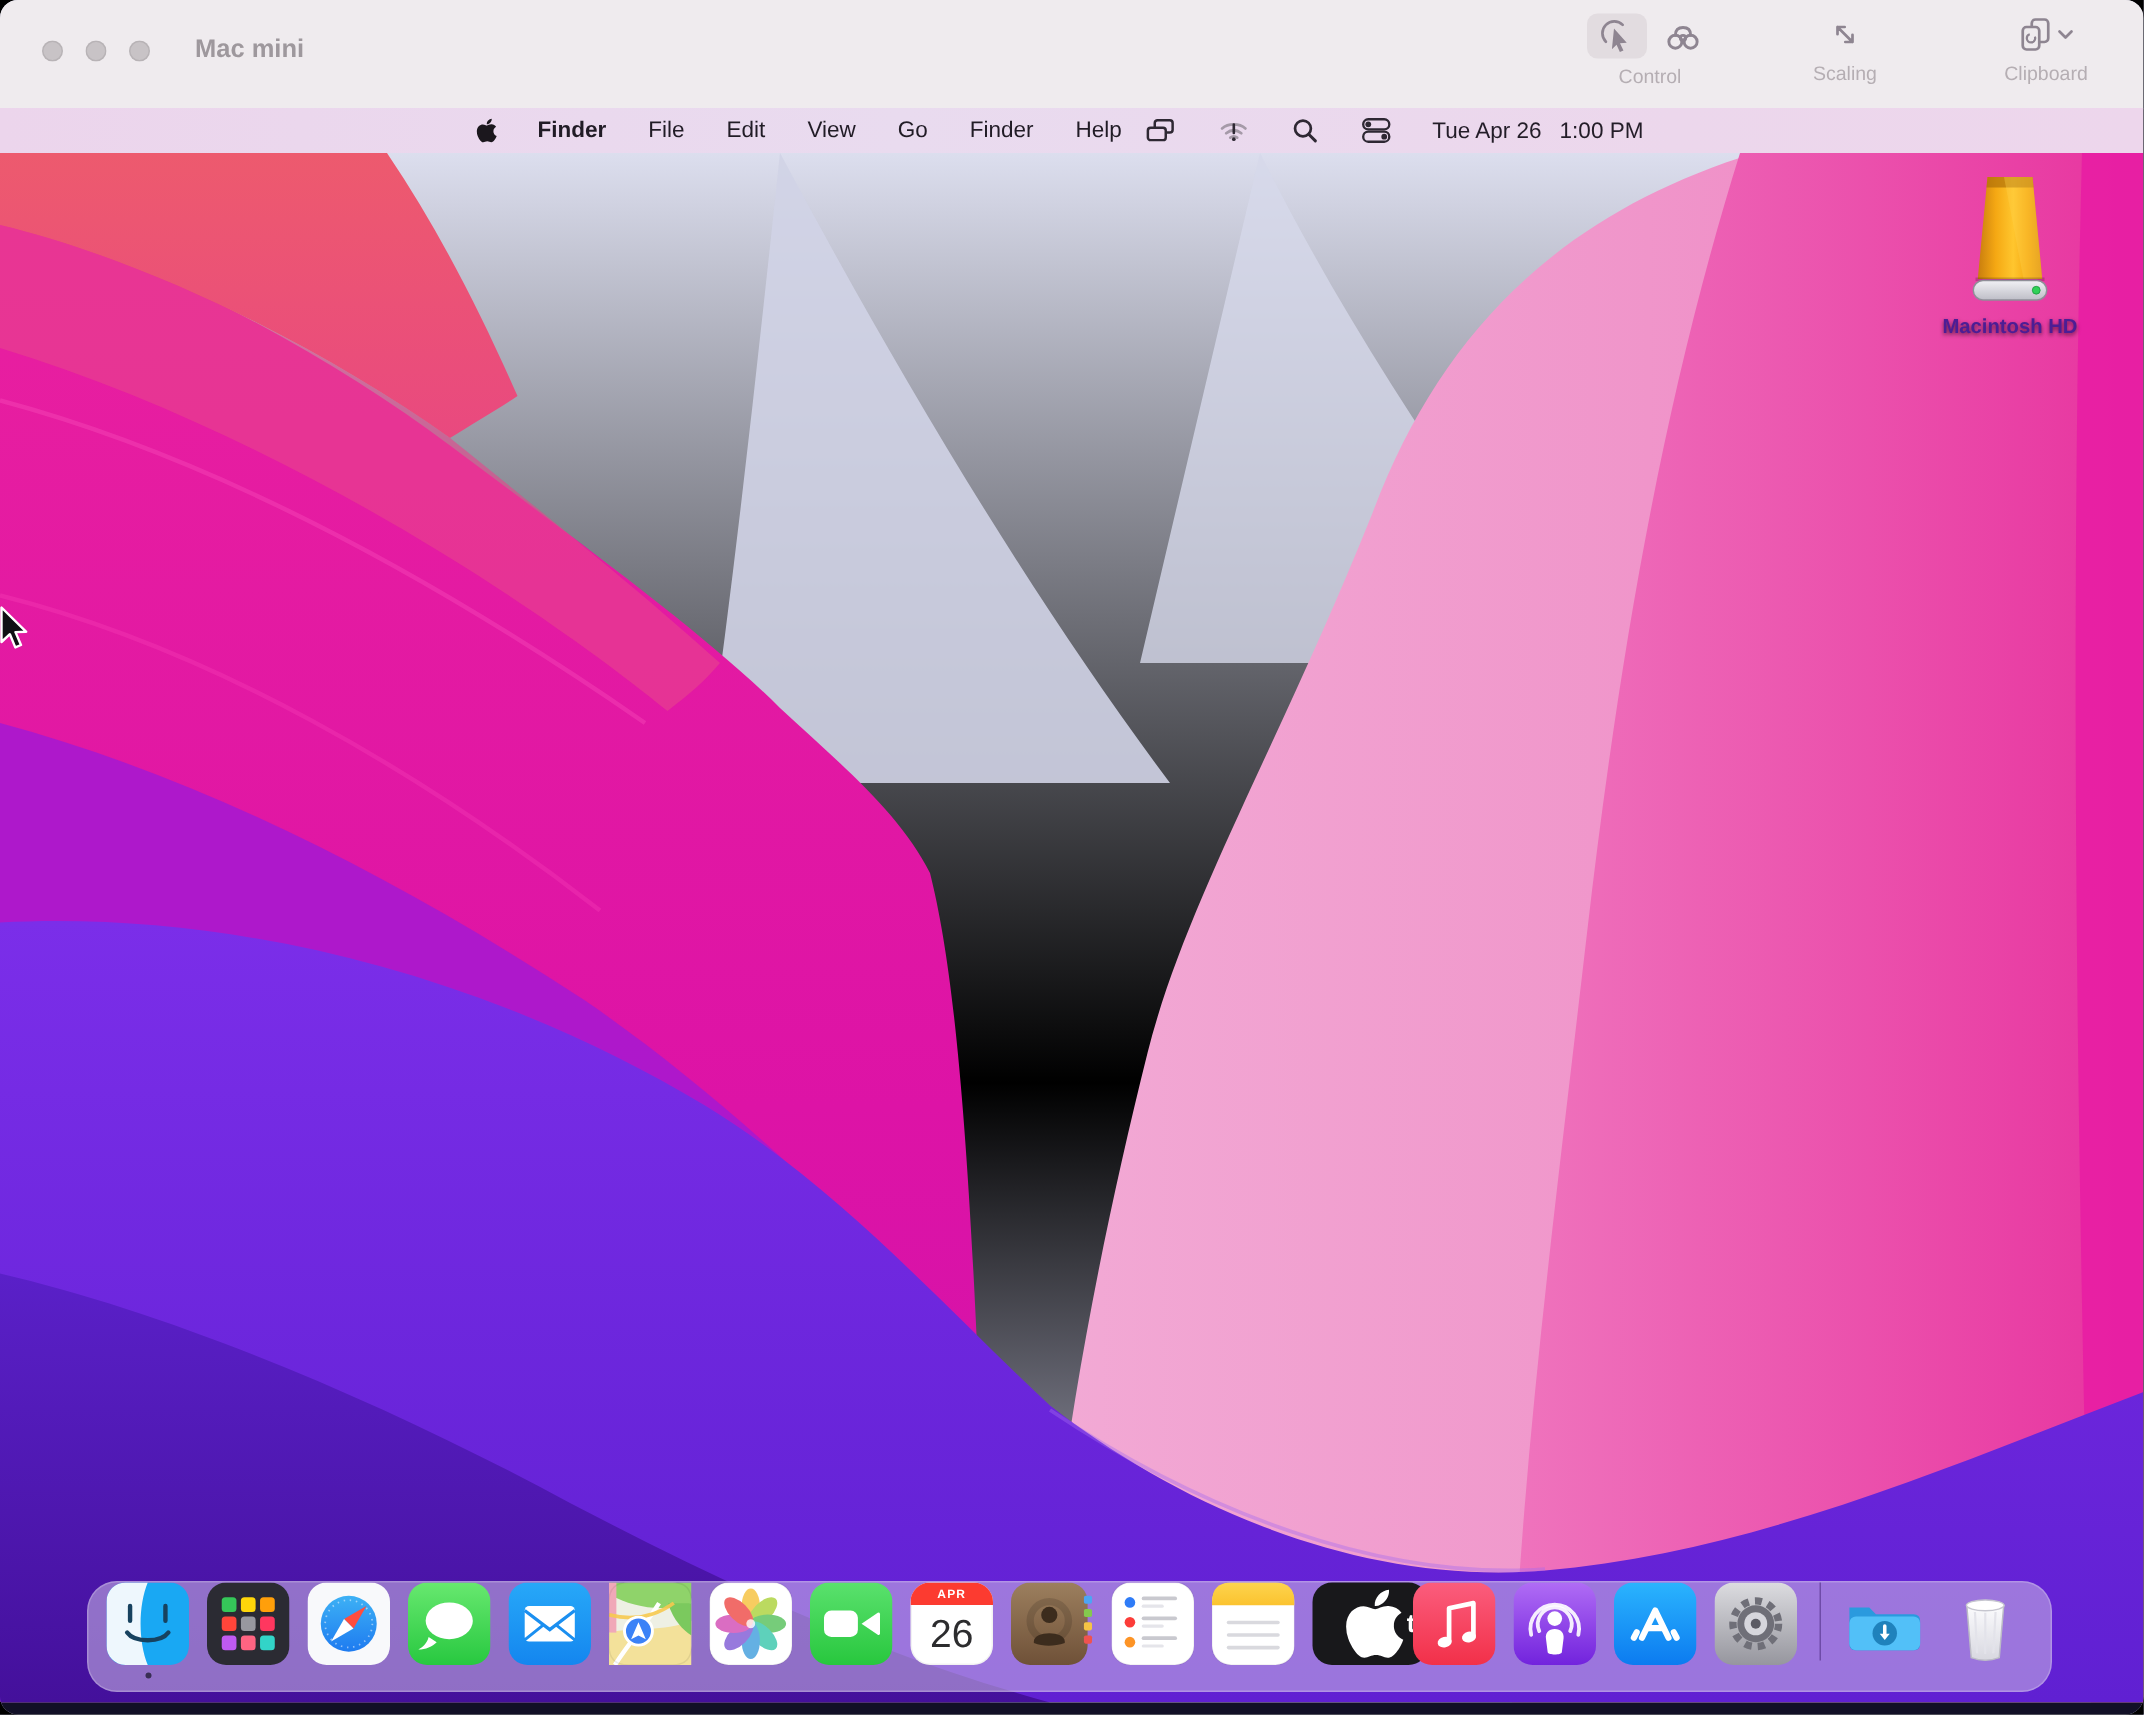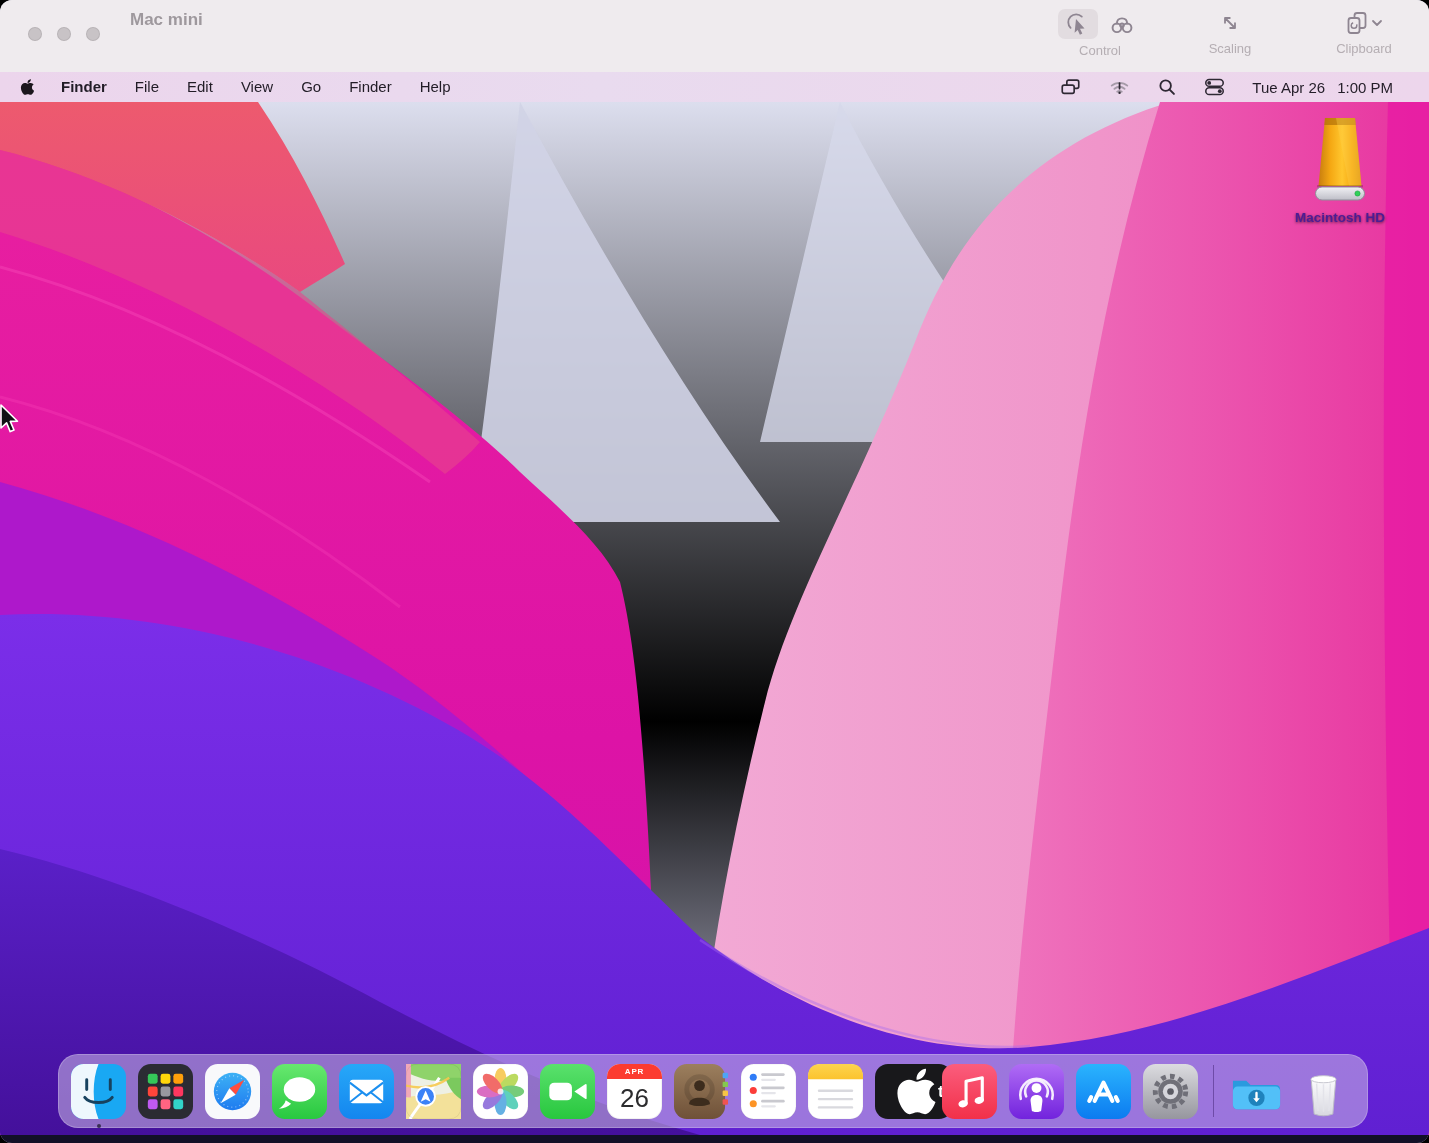--- a/index.html
+++ b/index.html
@@ -5,58 +5,58 @@
   html,body{margin:0;padding:0;background:#000;}
   body{width:1429px;height:1143px;position:relative;font-family:"Liberation Sans","DejaVu Sans",sans-serif;
        -webkit-font-smoothing:antialiased;}
   .screen{position:absolute;inset:0;border-radius:12px;overflow:hidden;background:#c9c9e0;}
 
   
   .titlebar{position:absolute;left:0;top:0;width:1429px;height:72px;background:#efebee;
             border-bottom:1px solid rgba(0,0,0,.07);}
   .lights{position:absolute;left:28px;top:27px;display:flex;gap:15px;}
   .light{width:14px;height:14px;border-radius:50%;background:#c8c3c6;border:1px solid rgba(0,0,0,.08);box-sizing:border-box;}
-  .win-title{position:absolute;left:130px;top:10px;font-size:17px;font-weight:600;color:#9e989d;}
+  .win-title{position:absolute;left:130px;top:23px;font-size:17px;font-weight:600;color:#9e989d;}
   .toolbar{position:absolute;left:1052px;top:8px;display:flex;align-items:flex-start;gap:36px;}
   .tool{display:flex;flex-direction:column;align-items:center;}
   .tool.control{width:96px;}
   .tool.scaling{width:92px;}
   .tool.clipboard{width:104px;}
   .seg{display:flex;gap:4px;height:32px;align-items:center;}
   .tbtn{border:none;background:transparent;padding:0;width:40px;height:30px;display:flex;align-items:center;justify-content:center;border-radius:7px;cursor:default;}
   .tbtn.sel{background:#e2dce0;}
   .tbtn svg{display:block;}
   .tlabel{margin-top:3px;font-size:13px;color:#b5aeb3;}
   .tool-ico{stroke:#8e8591;fill:none;stroke-width:1.8;stroke-linecap:round;stroke-linejoin:round;}
 
   
   .menubar{position:absolute;left:0;top:72px;width:1429px;height:30px;
            background:linear-gradient(90deg,#ecd5ec 0%,#e9dbef 42%,#ecd7ec 78%,#edd6ec 100%);
-           display:flex;align-items:center;justify-content:space-between;}
+           display:flex;align-items:center;justify-content:center;}
   .mb-left{display:flex;align-items:center;height:100%;padding-left:18px;}
   .mb-item{padding:0 14px;font-size:15px;color:#211c26;line-height:30px;}
   .mb-item.bold{font-weight:700;}
   .mb-apple{padding:0 12px 0 2px;display:flex;align-items:center;height:100%;}
   .mb-right{display:flex;align-items:center;height:100%;padding-right:36px;gap:26px;}
   .mb-ico{display:flex;align-items:center;}
   .mb-clock{display:flex;gap:12px;font-size:15px;color:#231d28;}
 
   
   .wallpaper{position:absolute;left:0;top:102px;width:1429px;height:1033px;}
   .bottom-strip{position:absolute;left:0;top:1135px;width:1429px;height:8px;background:#121027;}
 
   .hd-icon{position:absolute;left:1285px;top:116px;width:110px;display:flex;flex-direction:column;align-items:center;}
   .hd-label{margin-top:4px;font-size:13.5px;font-weight:700;color:#4c1d95;text-shadow:0 1px 3px rgba(0,0,0,.6);}
 
   .cursor{position:absolute;left:-1px;top:404px;}
 
   
   .dock{position:absolute;left:58px;top:1054px;width:1310px;height:74px;box-sizing:border-box;
         background:rgba(199,180,227,.58);border:1px solid rgba(255,255,255,.22);
-        border-radius:20px;display:flex;align-items:center;padding:0 12px;gap:12px;}
+        border-radius:20px;display:flex;padding:0 12px;gap:12px;}
   .dk{position:relative;width:55px;height:55px;flex:0 0 auto;}
   .dk svg{display:block;width:55px;height:55px;}
   .dk-sep{width:1px;height:52px;background:rgba(55,25,105,.45);margin:0 3px;flex:0 0 auto;}
   .run-dot{position:absolute;left:50%;bottom:-9px;transform:translateX(-50%);width:4px;height:4px;border-radius:50%;background:rgba(35,30,55,.8);}
 
   .cal{width:55px;height:55px;background:#fff;border-radius:13px;overflow:hidden;box-shadow:inset 0 0 0 1px rgba(0,0,0,.05);}
   .cal-head{height:15px;background:#fc3b30;color:#fff;font-size:8px;font-weight:700;letter-spacing:.8px;
             display:flex;align-items:center;justify-content:center;}
   .cal-day{height:40px;font-size:26px;font-weight:300;color:#2c2c2e;text-align:center;line-height:38px;}
   .tvbox{width:55px;height:55px;background:#18181b;border-radius:13px;display:flex;align-items:center;justify-content:center;gap:2px;padding-left:22px;}

